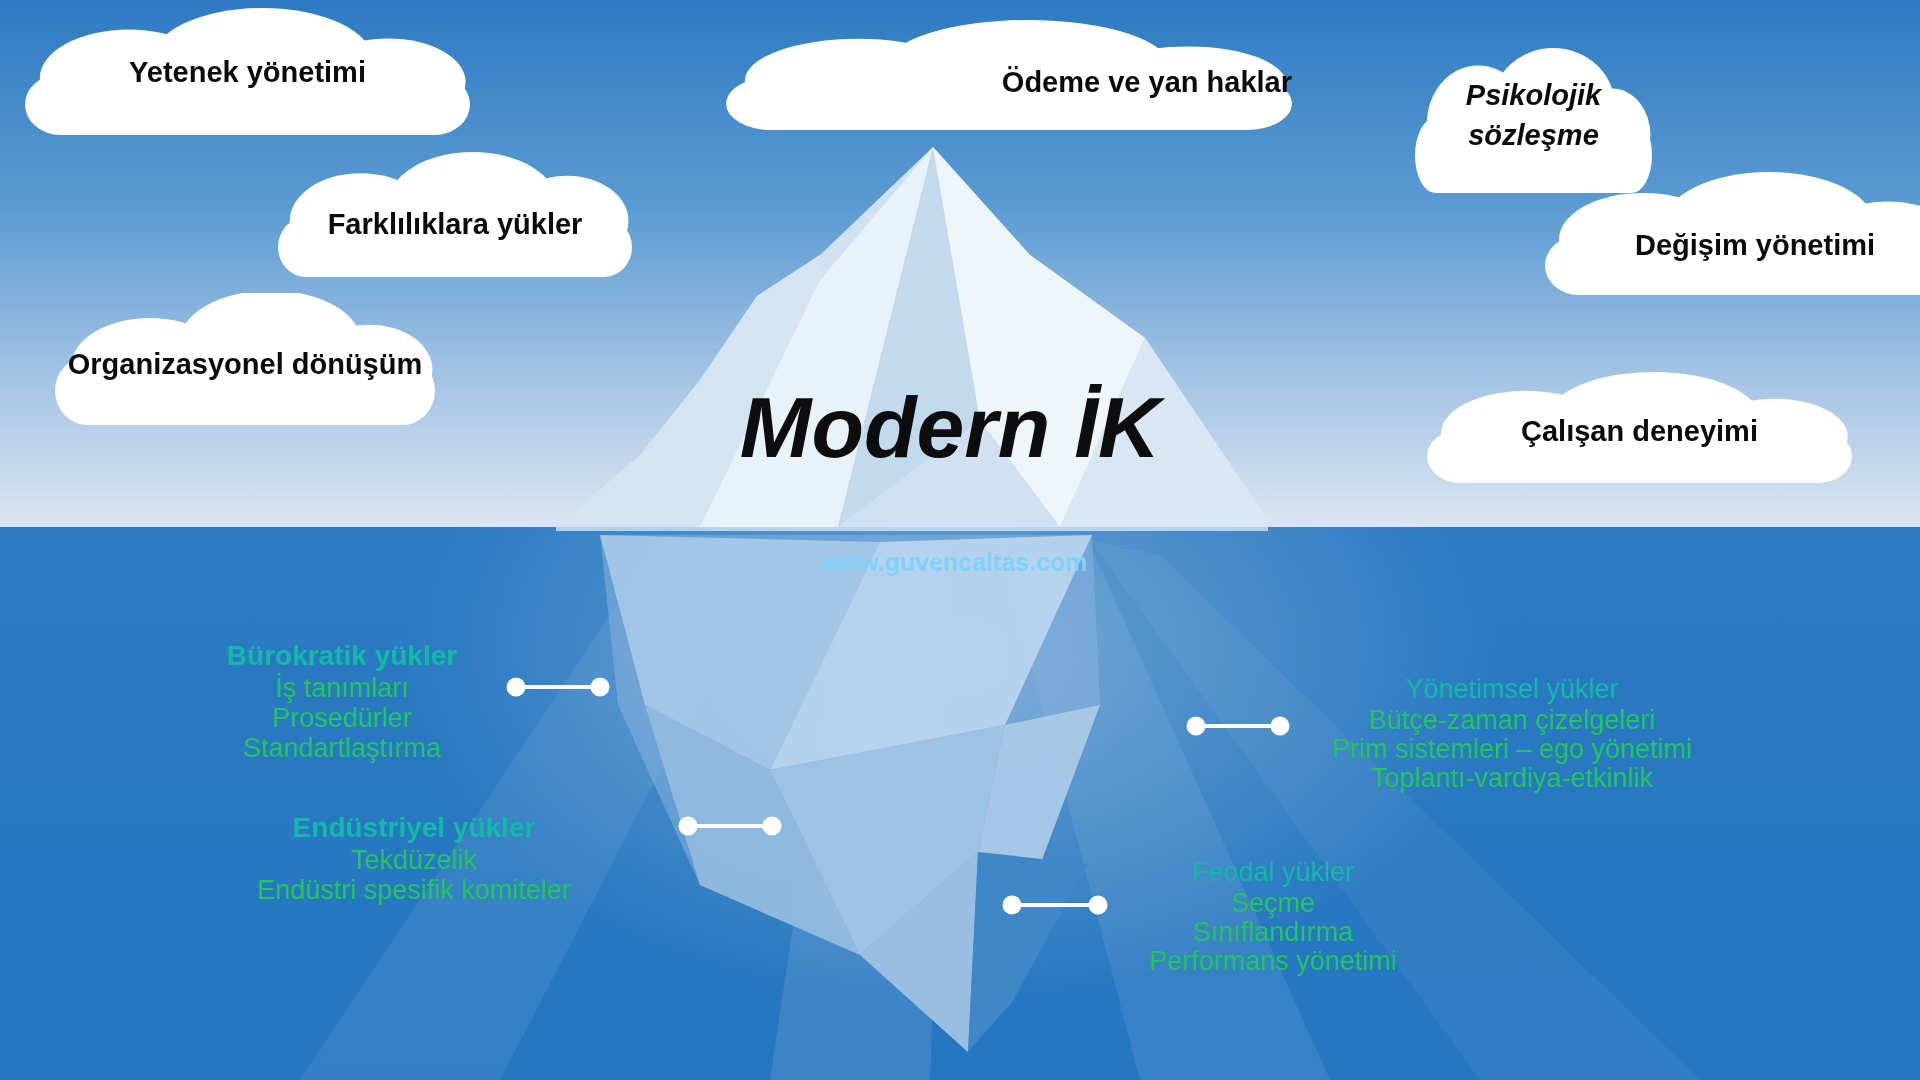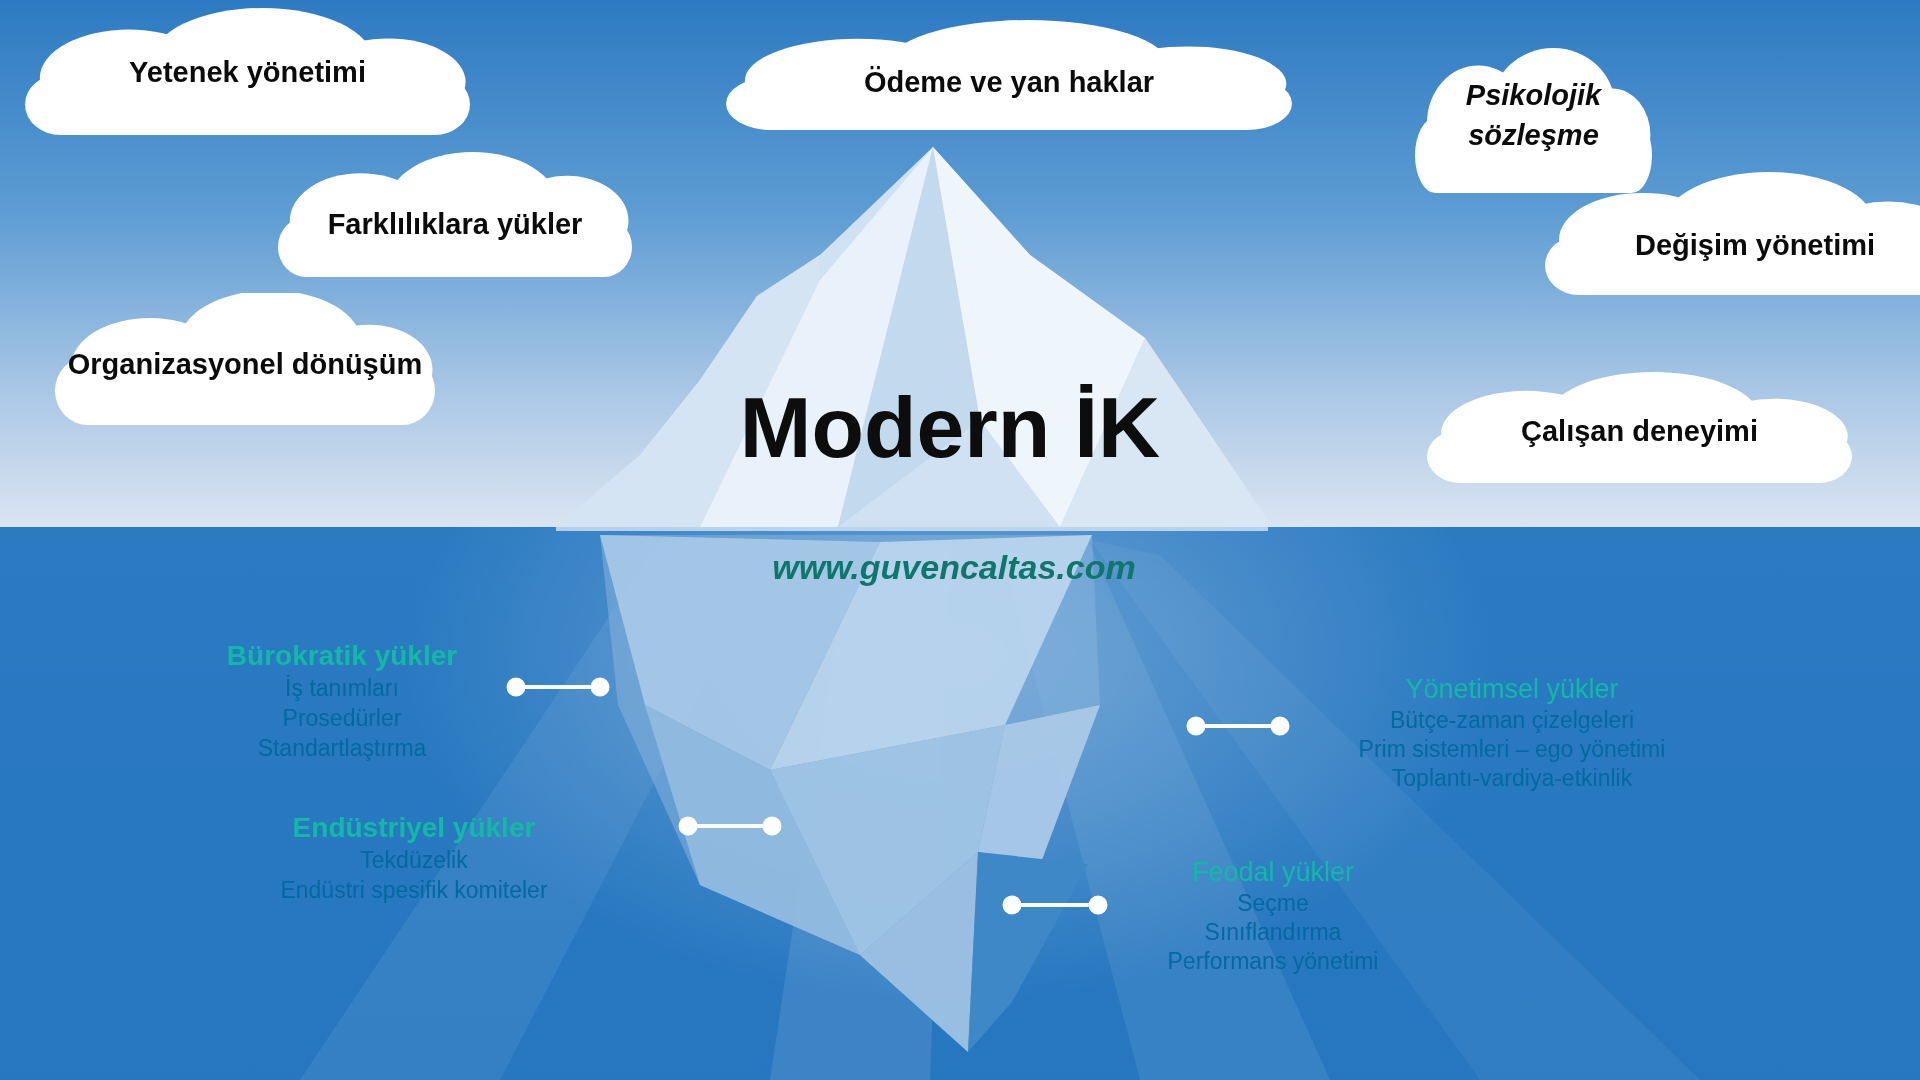--- a/index.html
+++ b/index.html
@@ -18,28 +18,28 @@
   .scene{position:absolute;left:0;top:0;width:1920px;height:1080px;pointer-events:none;}
   
   .cloud{position:absolute;}
   .cloud svg{position:absolute;left:0;top:0;width:100%;height:100%;}
   .cloud .cloud-label{
     position:absolute;left:0;right:0;text-align:center;
     font-weight:bold;font-size:29px;line-height:35px;color:#0b0b0b;white-space:pre-line;}
   .cloud .two-line{line-height:40px;}
   
   .title{position:absolute;left:950px;top:378px;transform:translateX(-50%);
-    font-size:86px;font-weight:bold;color:#0d0d0d;white-space:nowrap;}
+    font-size:86px;font-weight:bold;color:#0d0d0d;white-space:nowrap;font-style:italic;}
   .website{position:absolute;left:954px;top:548px;transform:translateX(-50%);
-    font-size:34px;font-weight:bold;color:#0f766e;white-space:nowrap;font-style:italic;}
+    font-size:25px;font-weight:bold;color:#7dd3fc;white-space:nowrap;}
   
   .section{position:absolute;text-align:center;}
   .section .heading{font-size:28px;font-weight:bold;color:#14b8a6;line-height:34px;}
   .section.right-style .heading{font-weight:normal;font-size:27px;}
-  .section .item{font-size:23px;color:#0369a1;line-height:30px;}
+  .section .item{font-size:27px;color:#22c55e;line-height:30px;}
   .section.right-style .item{line-height:29px;}
 </style>
 </head>
 <body>
 
 <div id="stage">
 
   <div class="sky"></div>
   <div class="sea"></div>
 
@@ -111,21 +111,21 @@
 
   <div class="cloud" style="left:726px;top:20px;width:566px;height:110px;">
     <svg viewBox="0 0 300 100" preserveAspectRatio="none">
         <g fill="#ffffff">
           <rect x="0" y="52" width="300" height="48" rx="24"></rect>
           <ellipse cx="70" cy="55" rx="60" ry="38"></ellipse>
           <ellipse cx="160" cy="42" rx="75" ry="42"></ellipse>
           <ellipse cx="245" cy="58" rx="52" ry="34"></ellipse>
         </g>
       </svg>
-    <span class="cloud-label" style="top:45px;">Ödeme ve yan haklar</span>
+    <span class="cloud-label" style="top:45px;text-align:right;">Ödeme ve yan haklar</span>
   </div>
 
   <div class="cloud" style="left:1415px;top:48px;width:237px;height:145px;font-style:italic;">
     <svg viewBox="0 0 300 100" preserveAspectRatio="none">
         <g fill="#ffffff">
           <rect x="0" y="48" width="300" height="52" rx="26"></rect>
           <ellipse cx="80" cy="52" rx="65" ry="40"></ellipse>
           <ellipse cx="175" cy="40" rx="78" ry="40"></ellipse>
           <ellipse cx="250" cy="60" rx="48" ry="32"></ellipse>
         </g>

